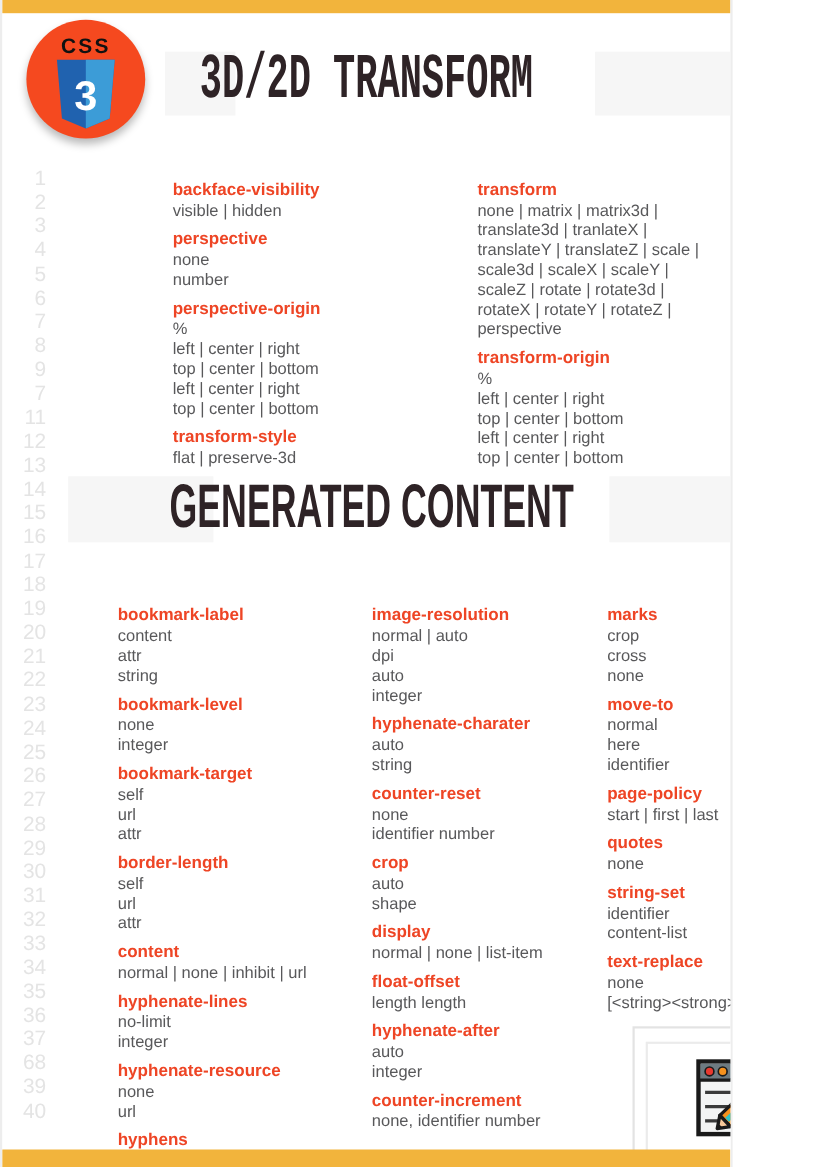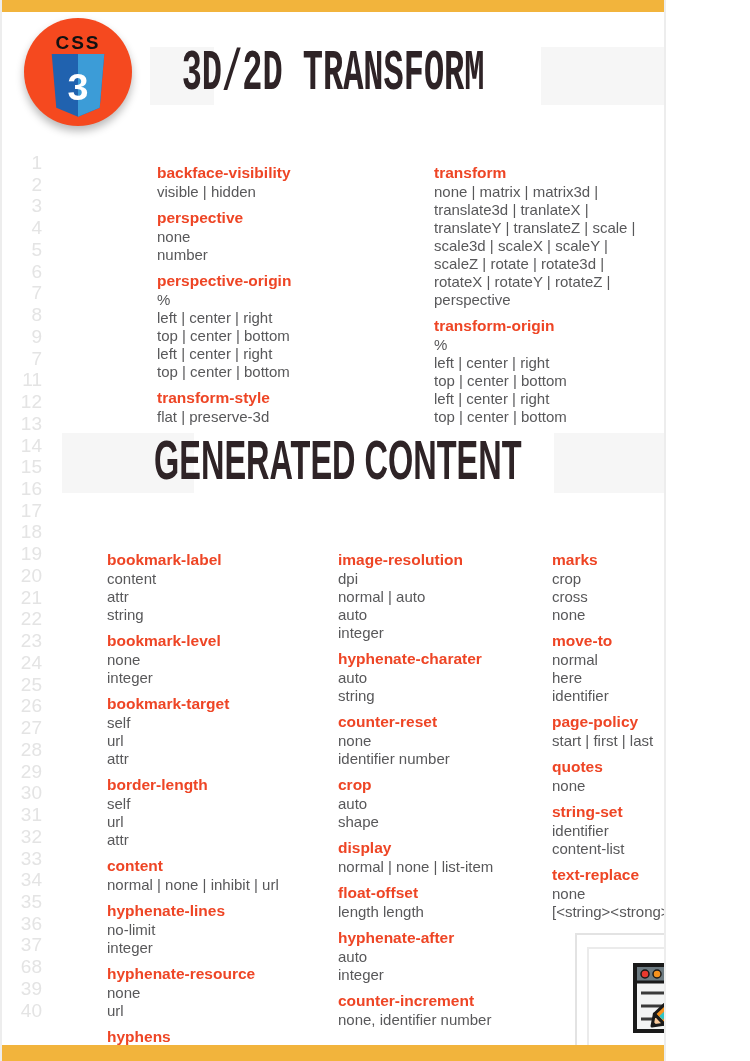--- a/index.html
+++ b/index.html
@@ -221,22 +221,22 @@
           <div class="prop-val">url</div>
         </div>
         <div class="prop-group">
           <div class="prop-name">hyphens</div>
           <div class="prop-val">none, manual, auto</div>
         </div>
       </div>
     <div class="col" id="g-col-2">
         <div class="prop-group">
           <div class="prop-name">image-resolution</div>
+          <div class="prop-val">normal | auto</div>
           <div class="prop-val">dpi</div>
-          <div class="prop-val">normal | auto</div>
         </div>
         <div class="prop-group">
           <div class="prop-val">auto</div>
           <div class="prop-val">integer</div>
         </div>
         <div class="prop-group">
           <div class="prop-name">hyphenate-charater</div>
           <div class="prop-val">auto</div>
           <div class="prop-val">string</div>
         </div>

